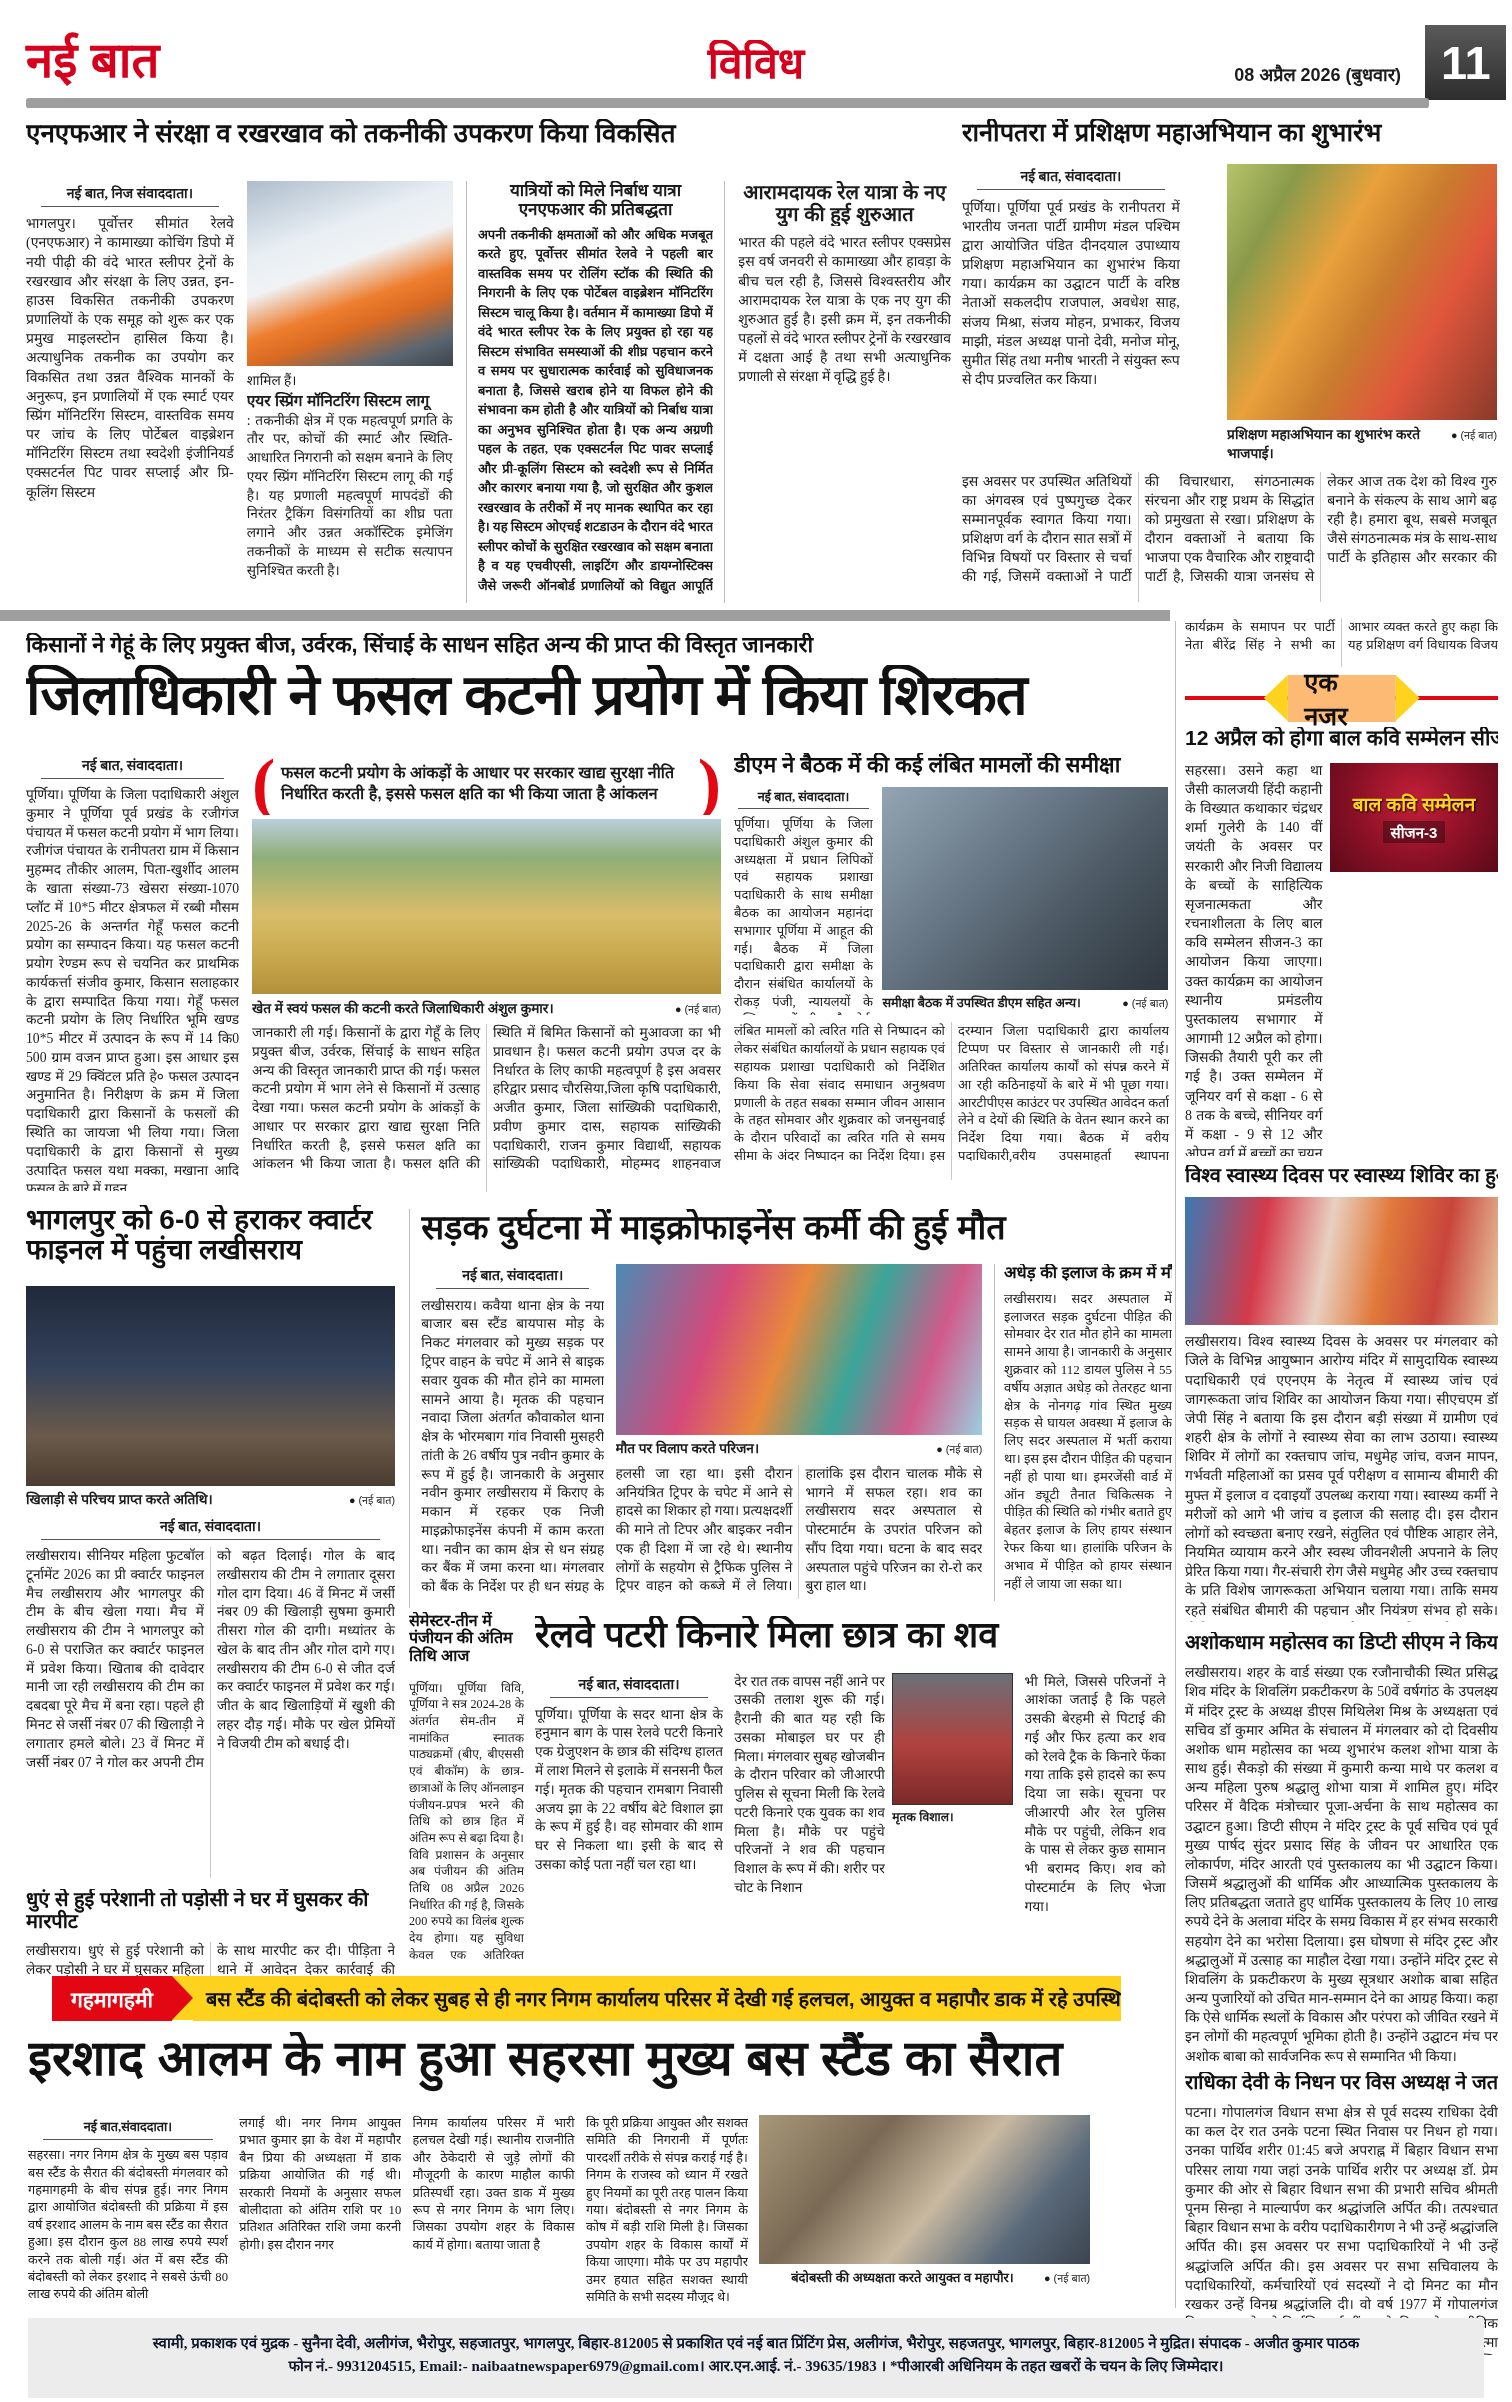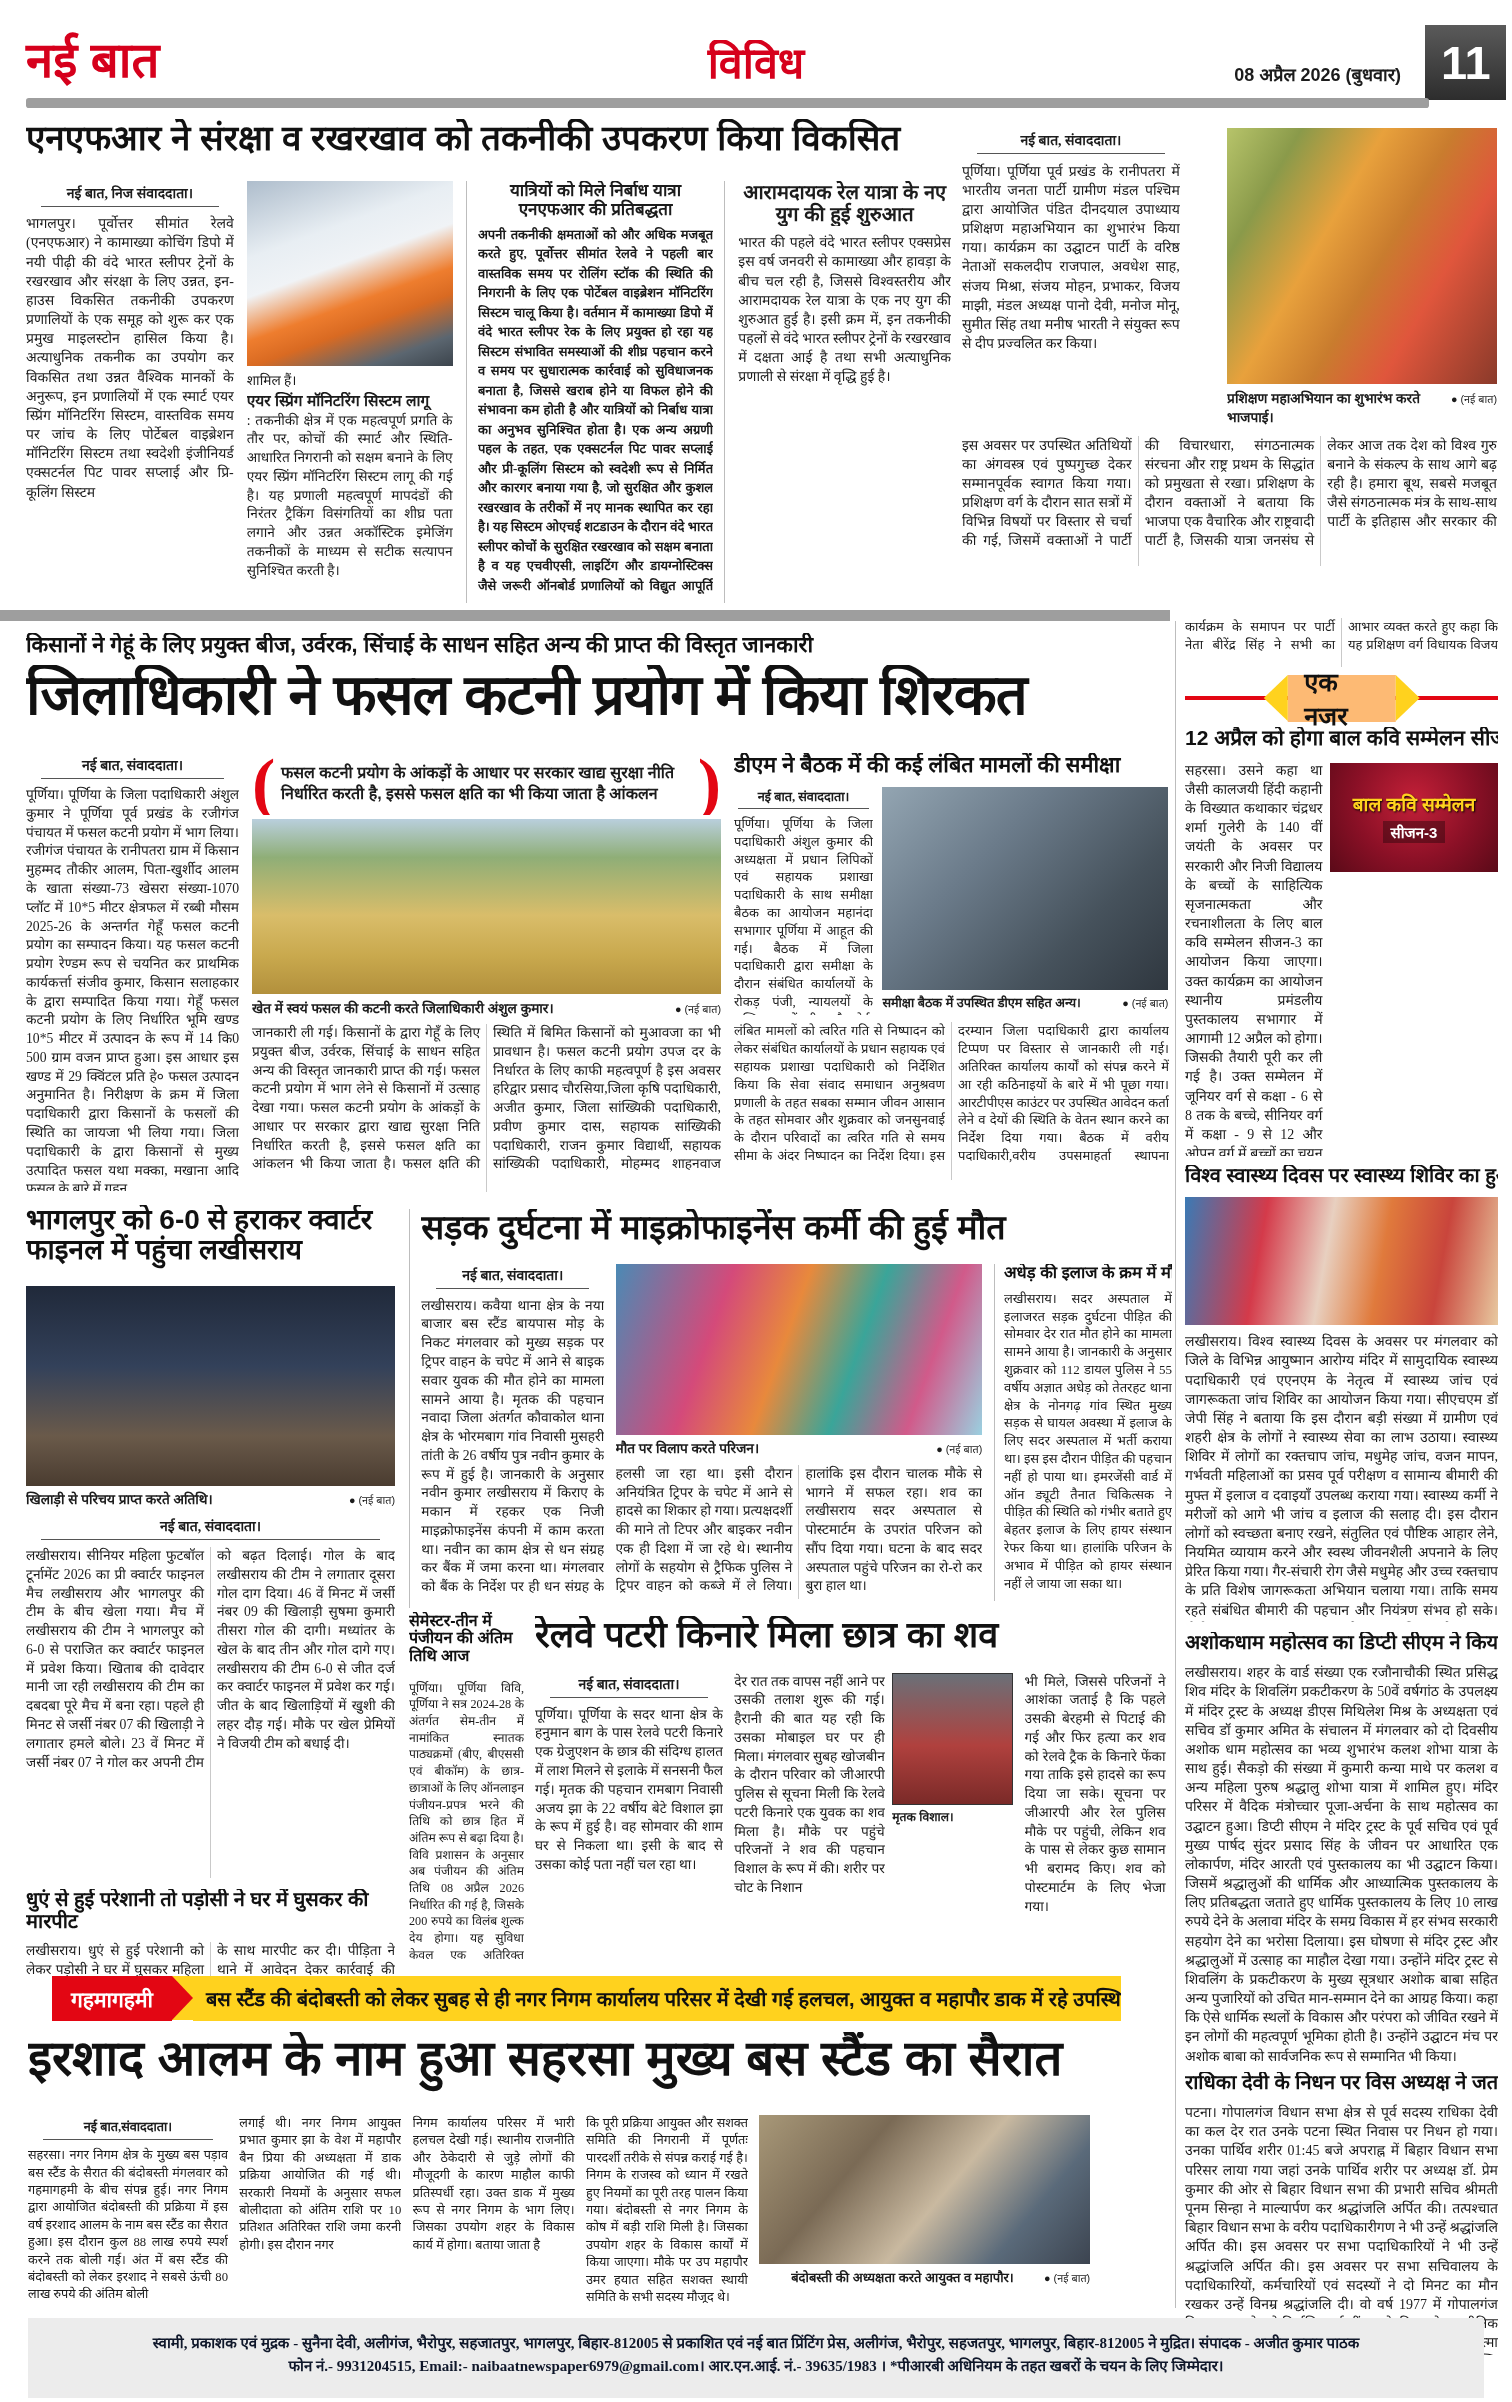--- a/index.html
+++ b/index.html
@@ -63,21 +63,21 @@
 
   <div class="abs" style="left:26px;top:34px;">
     <span class="hl red" style="font-size:49px;">नई बात</span>
   </div>
   <div class="abs hl red" style="left:0;right:0;top:40px;text-align:center;font-size:43px;">विविध</div>
   <div class="abs" style="right:111px;top:62px;font-size:18px;font-weight:700;font-family:'Liberation Sans',sans-serif;">08 अप्रैल 2026 (बुधवार)</div>
   <div class="abs pagebox" style="right:5.6px;top:24.5px;width:81px;height:75px;">11</div>
   <div class="abs graybar" style="left:26px;top:98px;width:1403px;height:10.4px;border-radius:2.8px;"></div>
 
   <div class="abs" style="left:26px;top:119px;width:925px;height:488px;">
-    <div class="hl" style="font-size:35px;height:47px;white-space:nowrap;">एनएफआर ने संरक्षा व रखरखाव को तकनीकी उपकरण किया विकसित</div>
+    <div class="hl" style="font-size:26px;height:47px;white-space:nowrap;">एनएफआर ने संरक्षा व रखरखाव को तकनीकी उपकरण किया विकसित</div>
     <div style="display:flex;gap:13px;margin-top:15px;height:422px;">
       <div style="width:213px;">
         <div class="byline">नई बात, निज संवाददाता।</div>
         <div class="body" style="height:377px;font-size:14px;">भागलपुर। पूर्वोत्तर सीमांत रेलवे (एनएफआर) ने कामाख्या कोचिंग डिपो में नयी पीढ़ी की वंदे भारत स्लीपर ट्रेनों के रखरखाव और संरक्षा के लिए उन्नत, इन-हाउस विकसित तकनीकी उपकरण प्रणालियों के एक समूह को शुरू कर एक प्रमुख माइलस्टोन हासिल किया है। अत्याधुनिक तकनीक का उपयोग कर विकसित तथा उन्नत वैश्विक मानकों के अनुरूप, इन प्रणालियों में एक स्मार्ट एयर स्प्रिंग मॉनिटरिंग सिस्टम, वास्तविक समय पर जांच के लिए पोर्टेबल वाइब्रेशन मॉनिटरिंग सिस्टम तथा स्वदेशी इंजीनियर्ड एक्सटर्नल पिट पावर सप्लाई और प्रि-कूलिंग सिस्टम</div>
       </div>
       <div style="width:211px;">
         <div class="photo train" style="height:185px;"></div>
         <div class="body" style="margin-top:5.6px;">शामिल हैं।</div>
         <div class="subhead-sans" style="font-size:15.5px;text-align:left;margin:1.9px 0;">एयर स्प्रिंग मॉनिटरिंग सिस्टम लागू</div>
         <div class="body" style="height:188px;">: तकनीकी क्षेत्र में एक महत्वपूर्ण प्रगति के तौर पर, कोचों की स्मार्ट और स्थिति-आधारित निगरानी को सक्षम बनाने के लिए एयर स्प्रिंग मॉनिटरिंग सिस्टम लागू की गई है। यह प्रणाली महत्वपूर्ण मापदंडों की निरंतर ट्रैकिंग विसंगतियों का शीघ्र पता लगाने और उन्नत अकॉस्टिक इमेजिंग तकनीकों के माध्यम से सटीक सत्यापन सुनिश्चित करती है।</div>
@@ -87,20 +87,21 @@
         <div class="body bold-body" style="height:369px;">अपनी तकनीकी क्षमताओं को और अधिक मजबूत करते हुए, पूर्वोत्तर सीमांत रेलवे ने पहली बार वास्तविक समय पर रोलिंग स्टॉक की स्थिति की निगरानी के लिए एक पोर्टेबल वाइब्रेशन मॉनिटरिंग सिस्टम चालू किया है। वर्तमान में कामाख्या डिपो में वंदे भारत स्लीपर रेक के लिए प्रयुक्त हो रहा यह सिस्टम संभावित समस्याओं की शीघ्र पहचान करने व समय पर सुधारात्मक कार्रवाई को सुविधाजनक बनाता है, जिससे खराब होने या विफल होने की संभावना कम होती है और यात्रियों को निर्बाध यात्रा का अनुभव सुनिश्चित होता है। एक अन्य अग्रणी पहल के तहत, एक एक्सटर्नल पिट पावर सप्लाई और प्री-कूलिंग सिस्टम को स्वदेशी रूप से निर्मित और कारगर बनाया गया है, जो सुरक्षित और कुशल रखरखाव के तरीकों में नए मानक स्थापित कर रहा है। यह सिस्टम ओएचई शटडाउन के दौरान वंदे भारत स्लीपर कोचों के सुरक्षित रखरखाव को सक्षम बनाता है व यह एचवीएसी, लाइटिंग और डायग्नोस्टिक्स जैसे जरूरी ऑनबोर्ड प्रणालियों को विद्युत आपूर्ति करता है। इसके अलावा, यह मेनटेनेंस कर्मचारियों के लिए बिजली के झटकों के जोखिम को भी समाप्त करता है और रेक टर्नअराउंड समय को काफी कम कर देता है, जिससे यात्रियों के लिए उच्च गुणवत्ता और अच्छी तरह रखरखाव किए गए कोचों की बेहतर उपलब्धता सुनिश्चित होती है विभाग के मुख्य जनसंपर्क अधिकारी कपिंजल किशोर शर्मा ने कहा कि ये पहलें पूर्वोत्तर सीमांत रेलवे की अत्याधुनिक तकनीक को अपनाने, सुरक्षा ढांचे को मजबूत करने तथा यात्रियों को उन्नत वैश्विक मानकों के अनुरूप बेहतरीन और आरामदायक यात्रा अनुभव प्रदान करने की प्रतिबद्धता को पुनः उजागर करती है।</div>
       </div>
       <div style="width:218px;">
         <div class="subhead-sans" style="font-size:20px;margin-bottom:7.5px;">आरामदायक रेल यात्रा के नए युग की हुई शुरुआत</div>
         <div class="body" style="height:339px;font-size:14px;">भारत की पहले वंदे भारत स्लीपर एक्सप्रेस इस वर्ष जनवरी से कामाख्या और हावड़ा के बीच चल रही है, जिससे विश्वस्तरीय और आरामदायक रेल यात्रा के एक नए युग की शुरुआत हुई है। इसी क्रम में, इन तकनीकी पहलों से वंदे भारत स्लीपर ट्रेनों के रखरखाव में दक्षता आई है तथा सभी अत्याधुनिक प्रणाली से संरक्षा में वृद्धि हुई है।</div>
       </div>
     </div>
   </div>
 
   <div class="abs" style="left:962px;top:119px;width:535px;height:488px;">
+    <div class="hl" style="font-size:25.4px;height:36px;white-space:nowrap;">रानीपतरा में प्रशिक्षण महाअभियान का शुभारंभ</div>
     <div style="display:flex;gap:11.3px;margin-top:9.4px;">
       <div style="width:234px;">
         <div class="byline">नई बात, संवाददाता।</div>
         <div class="body" style="height:247px;font-size:14px;">पूर्णिया। पूर्णिया पूर्व प्रखंड के रानीपतरा में भारतीय जनता पार्टी ग्रामीण मंडल पश्चिम द्वारा आयोजित पंडित दीनदयाल उपाध्याय प्रशिक्षण महाअभियान का शुभारंभ किया गया। कार्यक्रम का उद्घाटन पार्टी के वरिष्ठ नेताओं सकलदीप राजपाल, अवधेश साह, संजय मिश्रा, संजय मोहन, प्रभाकर, विजय माझी, मंडल अध्यक्ष पानो देवी, मनोज मोनू, सुमीत सिंह तथा मनीष भारती ने संयुक्त रूप से दीप प्रज्वलित कर किया।</div>
       </div>
       <div style="width:290px;padding-left:36px;">
         <div class="photo bjp" style="height:256px;"></div>
         <div class="caption">
           <span>प्रशिक्षण महाअभियान का शुभारंभ करते भाजपाई।</span>
           <span class="credit">● (नई बात)</span>

